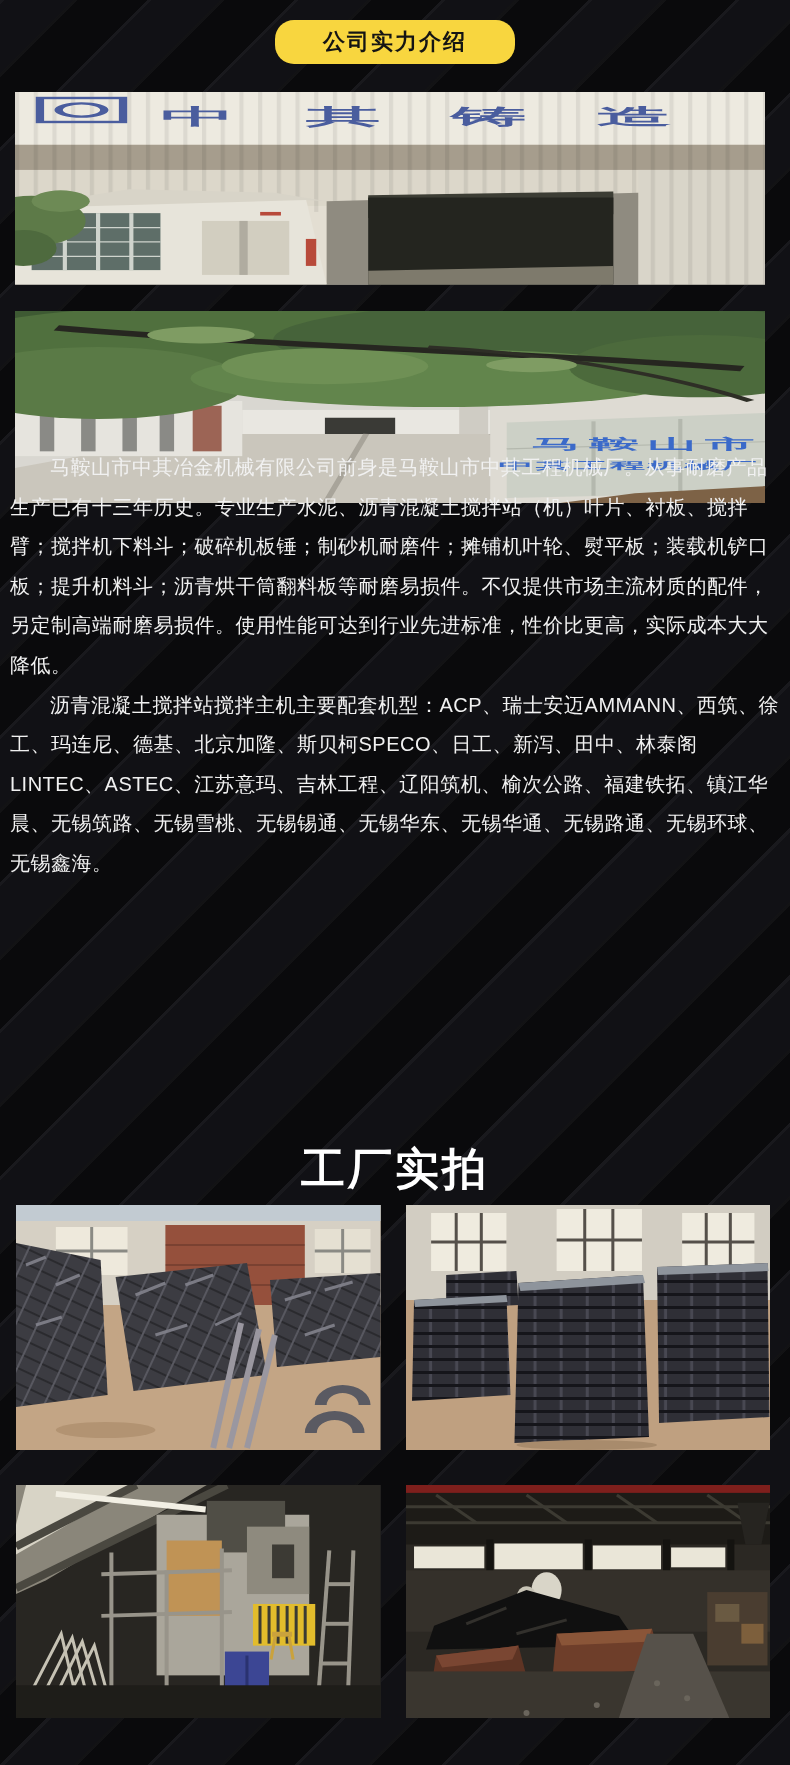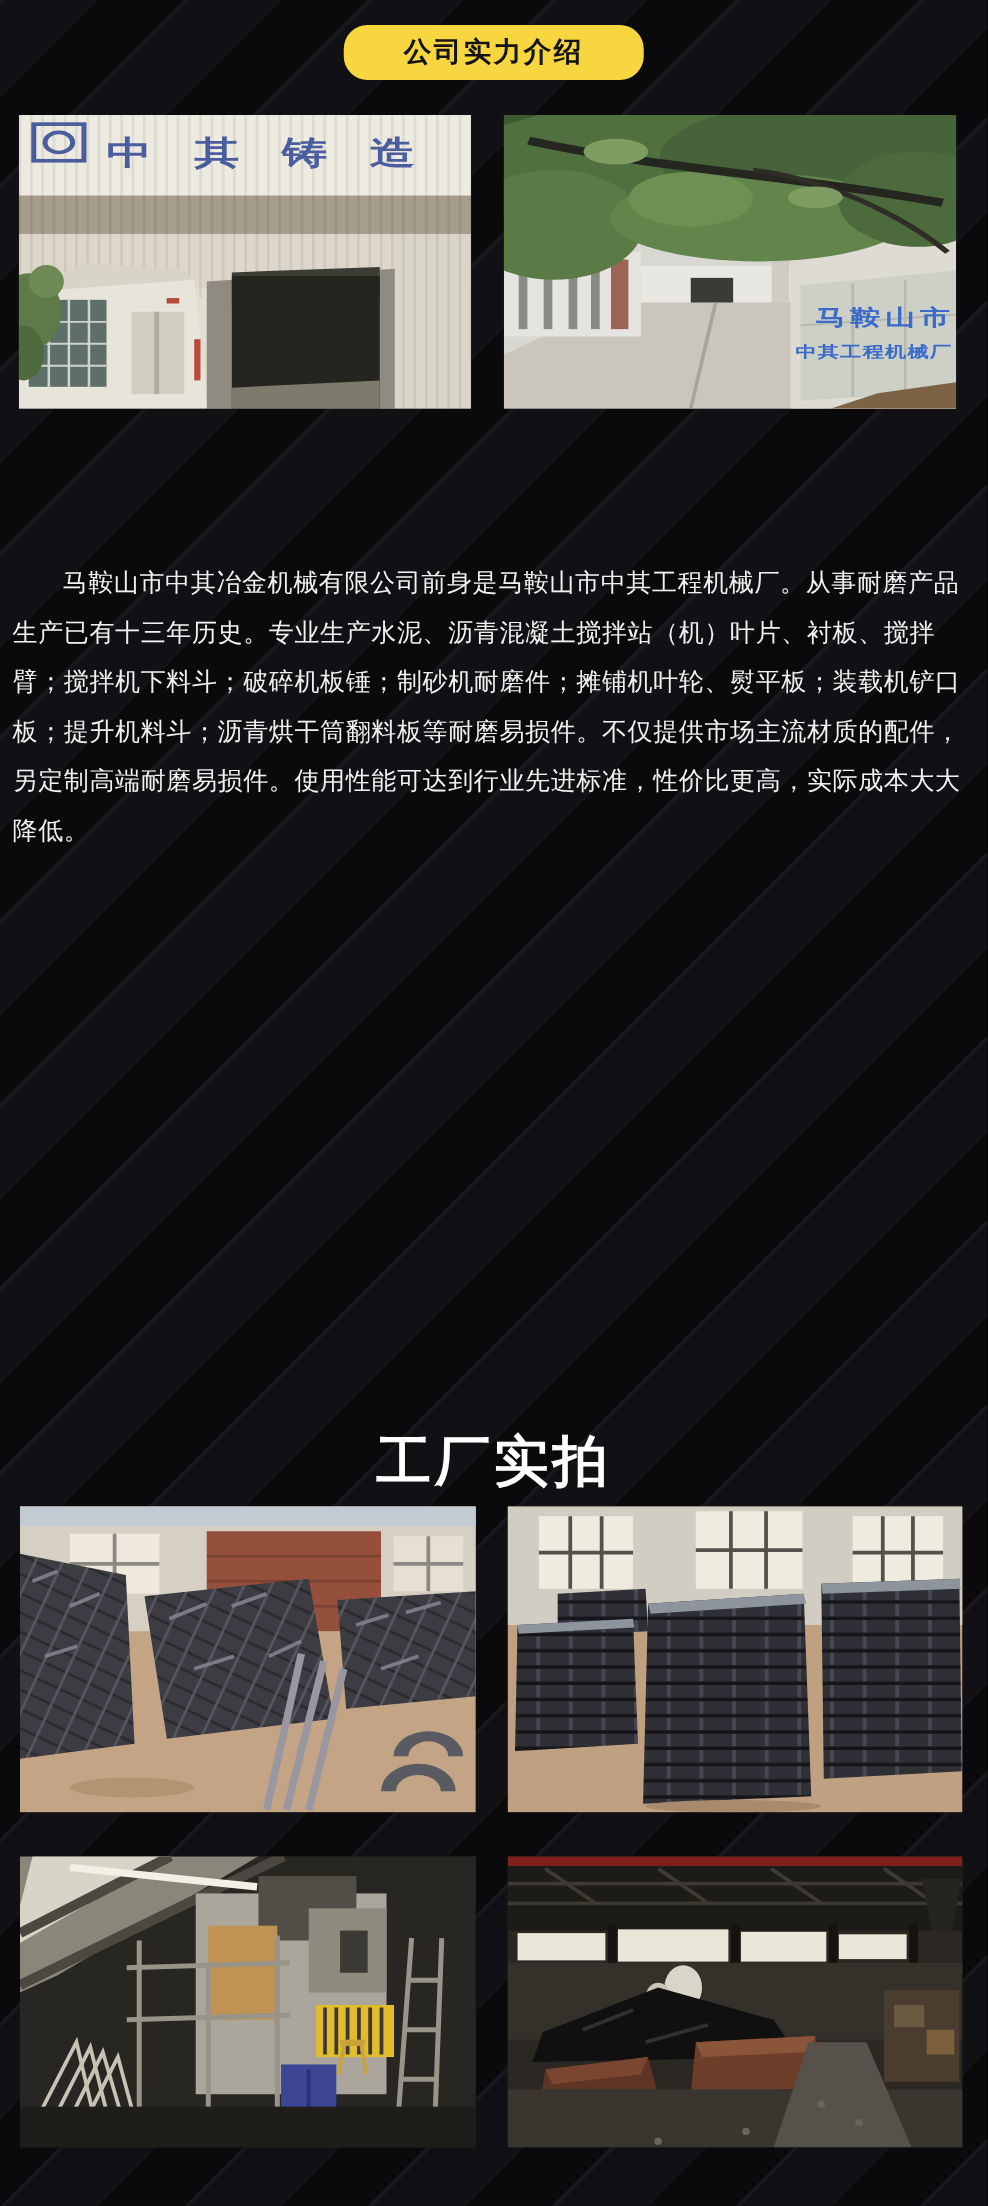--- a/index.html
+++ b/index.html
@@ -10,22 +10,22 @@
     background-image:
       repeating-linear-gradient(135deg, rgba(255,255,255,0.035) 0px, rgba(255,255,255,0.035) 3px, rgba(255,255,255,0) 3px, rgba(255,255,255,0) 52px),
       repeating-linear-gradient(135deg, #111115 0px, #111115 52px, #0a0a0c 52px, #0a0a0c 104px);
   }
   .badge{
     position:absolute;top:20px;left:50%;transform:translateX(-50%);
     background:#f8d63f;color:#141414;font-size:22px;font-weight:bold;
     padding:7px 48px;border-radius:19px;letter-spacing:2px;white-space:nowrap;
   }
   .photo-row{
-    position:absolute;top:92px;left:0;width:100%;height:235px;
-    display:flex;gap:26px;padding:0 25px 0 15px;box-sizing:border-box;
+    position:absolute;top:92px;left:0;width:100%;height:411px;
+    display:flex;gap:26px;padding:0 25px 0 15px;box-sizing:border-box;flex-direction:column;
   }
   .photo-row figure,.photo-grid figure{margin:0;flex:1;height:100%;overflow:hidden;background:#1a1a1c;}
   figure svg{width:100%;height:100%;display:block;}
   .intro{
     position:absolute;top:448px;left:0;width:100%;
     padding:0 10px;box-sizing:border-box;
     color:#f1f1f1;font-size:20px;line-height:39.6px;letter-spacing:0.5px;
   }
   .intro p{margin:0;text-indent:2em;}
   .section-title{
@@ -144,20 +144,21 @@
         <path d="M20,28 C120,58 230,66 352,96" stroke="#262620" stroke-width="9" fill="none"></path>
         <path d="M200,60 C260,70 320,110 356,150" stroke="#2e2e26" stroke-width="5" fill="none"></path>
         <ellipse cx="90" cy="40" rx="26" ry="14" fill="#7f9c63"></ellipse>
         <ellipse cx="250" cy="90" rx="22" ry="12" fill="#7f9c63"></ellipse>
       </svg>
     </figure>
   </div>
 
   <div class="intro">
     <p>马鞍山市中其冶金机械有限公司前身是马鞍山市中其工程机械厂。从事耐磨产品生产已有十三年历史。专业生产水泥、沥青混凝土搅拌站（机）叶片、衬板、搅拌臂；搅拌机下料斗；破碎机板锤；制砂机耐磨件；摊铺机叶轮、熨平板；装载机铲口板；提升机料斗；沥青烘干筒翻料板等耐磨易损件。不仅提供市场主流材质的配件，另定制高端耐磨易损件。使用性能可达到行业先进标准，性价比更高，实际成本大大降低。</p>
+    <p>沥青混凝土搅拌站搅拌主机主要配套机型：ACP、瑞士安迈AMMANN、西筑、徐工、玛连尼、德基、北京加隆、斯贝柯SPECO、日工、新泻、田中、林泰阁LINTEC、ASTEC、江苏意玛、吉林工程、辽阳筑机、榆次公路、福建铁拓、镇江华晨、无锡筑路、无锡雪桃、无锡锡通、无锡华东、无锡华通、无锡路通、无锡环球、无锡鑫海。</p>
   </div>
 
   <h2 class="section-title">工厂实拍</h2>
 
   <div class="photo-grid">
 
     <figure>
       <svg viewBox="0 0 366 245" preserveAspectRatio="none">
         <defs>
           <pattern id="p3parts" width="20" height="14" patternUnits="userSpaceOnUse" patternTransform="rotate(25)">

